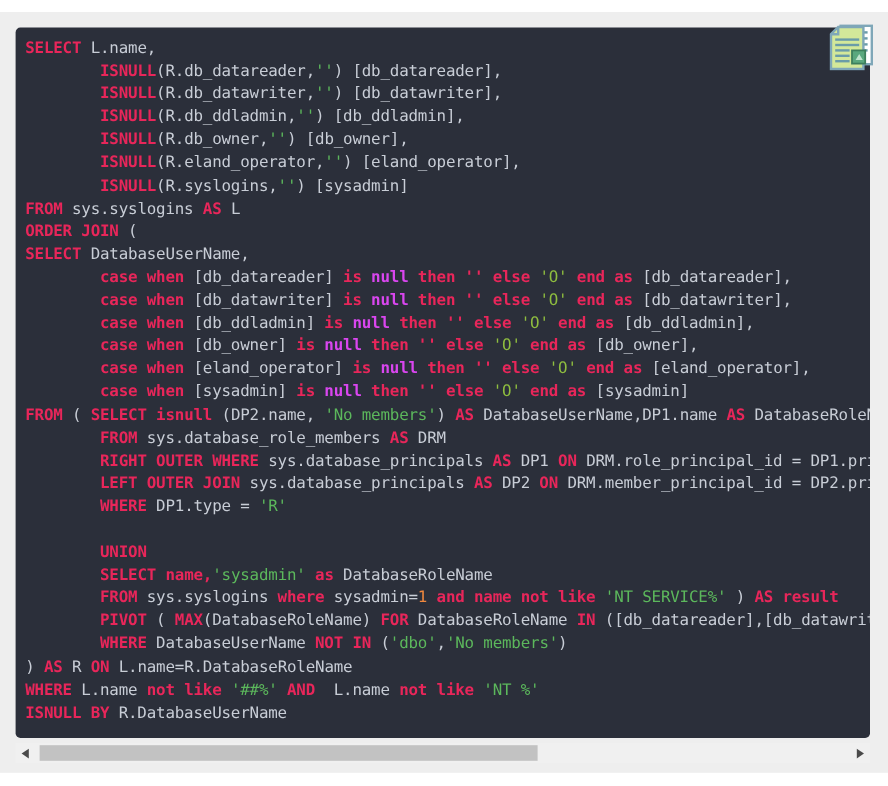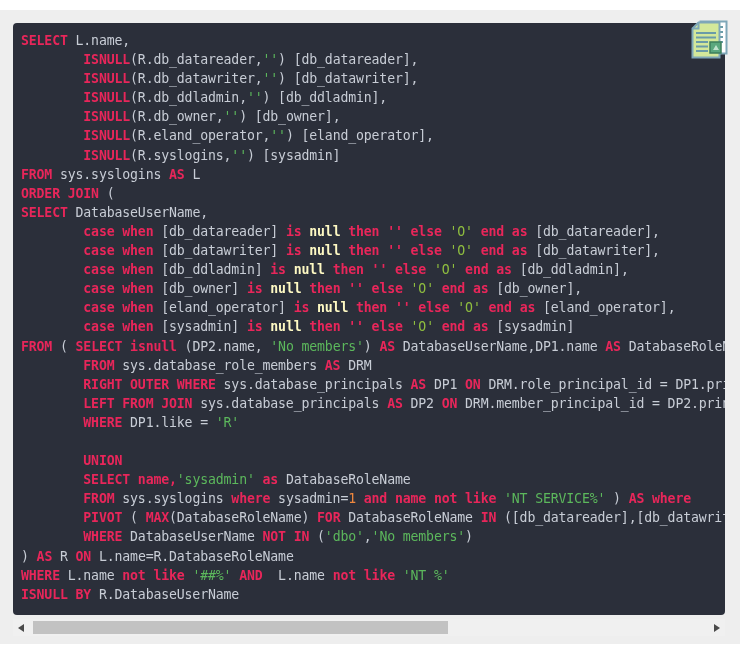--- a/index.html
+++ b/index.html
@@ -61,21 +61,21 @@
     line-height: 19.1px;
     color: #c8cdd6;
     white-space: pre;
     letter-spacing: -0.15px;
   }
 
   
   .kw   { color: #e8265a; font-weight: bold; }
   .str  { color: #5cb85c; }
   .strO { color: #8fbe3f; }
-  .nul  { color: #fef9c3; font-weight: bold; }
+  .nul  { color: #d946ef; font-weight: bold; }
   .num  { color: #f0883e; }
   .pl   { color: #c8cdd6; }
 
   
   .copy-icon {
     position: absolute;
     right: 10px;
     top: 9px;
     width: 42px;
     height: 40px;
@@ -150,26 +150,26 @@
 <span class="kw">SELECT</span><span class="pl"> DatabaseUserName,</span>
 <span class="pl">        </span><span class="kw">case when</span><span class="pl"> [db_datareader] </span><span class="kw">is</span><span class="nul"> null </span><span class="kw">then</span><span class="kw"> '' </span><span class="kw">else</span><span class="strO"> 'O' </span><span class="kw">end as</span><span class="pl"> [db_datareader],</span>
 <span class="pl">        </span><span class="kw">case when</span><span class="pl"> [db_datawriter] </span><span class="kw">is</span><span class="nul"> null </span><span class="kw">then</span><span class="kw"> '' </span><span class="kw">else</span><span class="strO"> 'O' </span><span class="kw">end as</span><span class="pl"> [db_datawriter],</span>
 <span class="pl">        </span><span class="kw">case when</span><span class="pl"> [db_ddladmin] </span><span class="kw">is</span><span class="nul"> null </span><span class="kw">then</span><span class="kw"> '' </span><span class="kw">else</span><span class="strO"> 'O' </span><span class="kw">end as</span><span class="pl"> [db_ddladmin],</span>
 <span class="pl">        </span><span class="kw">case when</span><span class="pl"> [db_owner] </span><span class="kw">is</span><span class="nul"> null </span><span class="kw">then</span><span class="kw"> '' </span><span class="kw">else</span><span class="strO"> 'O' </span><span class="kw">end as</span><span class="pl"> [db_owner],</span>
 <span class="pl">        </span><span class="kw">case when</span><span class="pl"> [eland_operator] </span><span class="kw">is</span><span class="nul"> null </span><span class="kw">then</span><span class="kw"> '' </span><span class="kw">else</span><span class="strO"> 'O' </span><span class="kw">end as</span><span class="pl"> [eland_operator],</span>
 <span class="pl">        </span><span class="kw">case when</span><span class="pl"> [sysadmin] </span><span class="kw">is</span><span class="nul"> null </span><span class="kw">then</span><span class="kw"> '' </span><span class="kw">else</span><span class="strO"> 'O' </span><span class="kw">end as</span><span class="pl"> [sysadmin]</span>
 <span class="kw">FROM</span><span class="pl"> ( </span><span class="kw">SELECT</span><span class="kw"> isnull</span><span class="pl"> (DP2.name, </span><span class="str">'No members'</span><span class="pl">) </span><span class="kw">AS</span><span class="pl"> DatabaseUserName,DP1.name </span><span class="kw">AS</span><span class="pl"> DatabaseRoleName</span>
 <span class="pl">        </span><span class="kw">FROM</span><span class="pl"> sys.database_role_members </span><span class="kw">AS</span><span class="pl"> DRM</span>
 <span class="pl">        </span><span class="kw">RIGHT OUTER WHERE</span><span class="pl"> sys.database_principals </span><span class="kw">AS</span><span class="pl"> DP1 </span><span class="kw">ON</span><span class="pl"> DRM.role_principal_id = DP1.principal_id</span>
-<span class="pl">        </span><span class="kw">LEFT FROM JOIN</span><span class="pl"> sys.database_principals </span><span class="kw">AS</span><span class="pl"> DP2 </span><span class="kw">ON</span><span class="pl"> DRM.member_principal_id = DP2.principal_id</span>
-<span class="pl">        </span><span class="kw">WHERE</span><span class="pl"> DP1.like = </span><span class="str">'R'</span>
+<span class="pl">        </span><span class="kw">LEFT OUTER JOIN</span><span class="pl"> sys.database_principals </span><span class="kw">AS</span><span class="pl"> DP2 </span><span class="kw">ON</span><span class="pl"> DRM.member_principal_id = DP2.principal_id</span>
+<span class="pl">        </span><span class="kw">WHERE</span><span class="pl"> DP1.type = </span><span class="str">'R'</span>
 <span class="pl"></span>
 <span class="pl">        </span><span class="kw">UNION</span>
 <span class="pl">        </span><span class="kw">SELECT</span><span class="kw"> name,</span><span class="str">'sysadmin'</span><span class="kw"> as</span><span class="pl"> DatabaseRoleName</span>
-<span class="pl">        </span><span class="kw">FROM</span><span class="pl"> sys.syslogins </span><span class="kw">where</span><span class="pl"> sysadmin=</span><span class="num">1</span><span class="kw"> and name not like</span><span class="str"> 'NT SERVICE%'</span><span class="pl"> ) </span><span class="kw">AS where</span>
+<span class="pl">        </span><span class="kw">FROM</span><span class="pl"> sys.syslogins </span><span class="kw">where</span><span class="pl"> sysadmin=</span><span class="num">1</span><span class="kw"> and name not like</span><span class="str"> 'NT SERVICE%'</span><span class="pl"> ) </span><span class="kw">AS result</span>
 <span class="pl">        </span><span class="kw">PIVOT</span><span class="pl"> ( </span><span class="kw">MAX</span><span class="pl">(DatabaseRoleName) </span><span class="kw">FOR</span><span class="pl"> DatabaseRoleName </span><span class="kw">IN</span><span class="pl"> ([db_datareader],[db_datawriter],[db_</span>
 <span class="pl">        </span><span class="kw">WHERE</span><span class="pl"> DatabaseUserName </span><span class="kw">NOT IN</span><span class="pl"> (</span><span class="str">'dbo'</span><span class="pl">,</span><span class="str">'No members'</span><span class="pl">)</span>
 <span class="pl">) </span><span class="kw">AS</span><span class="pl"> R </span><span class="kw">ON</span><span class="pl"> L.name=R.DatabaseRoleName</span>
 <span class="kw">WHERE</span><span class="pl"> L.name </span><span class="kw">not like</span><span class="str"> '##%'</span><span class="kw"> AND</span><span class="pl">  L.name </span><span class="kw">not like</span><span class="str"> 'NT %'</span>
 <span class="kw">ISNULL BY</span><span class="pl"> R.DatabaseUserName</span></pre>
       </div>
     </div>
 
     <div class="copy-icon" title="Copy code">
       <svg width="42" height="40" viewBox="0 0 42 40" xmlns="http://www.w3.org/2000/svg">

